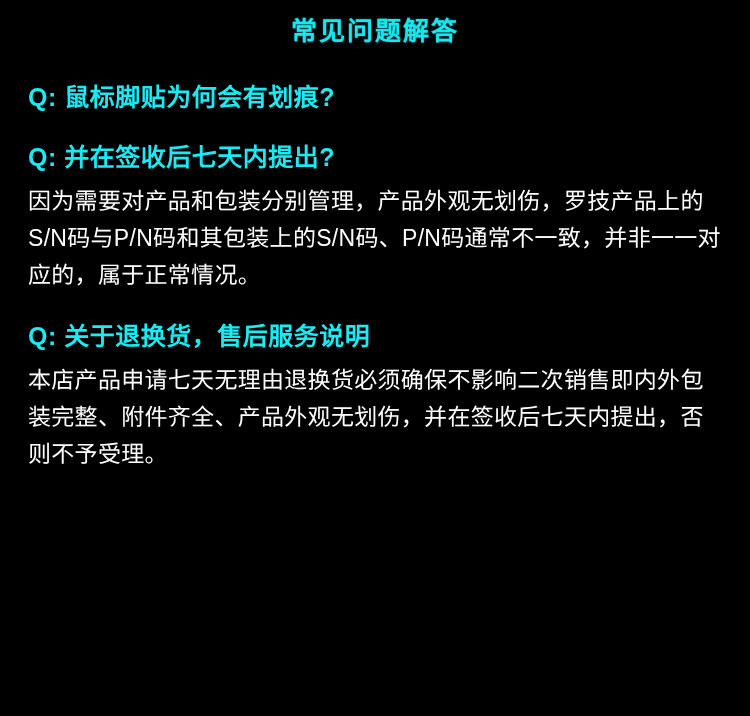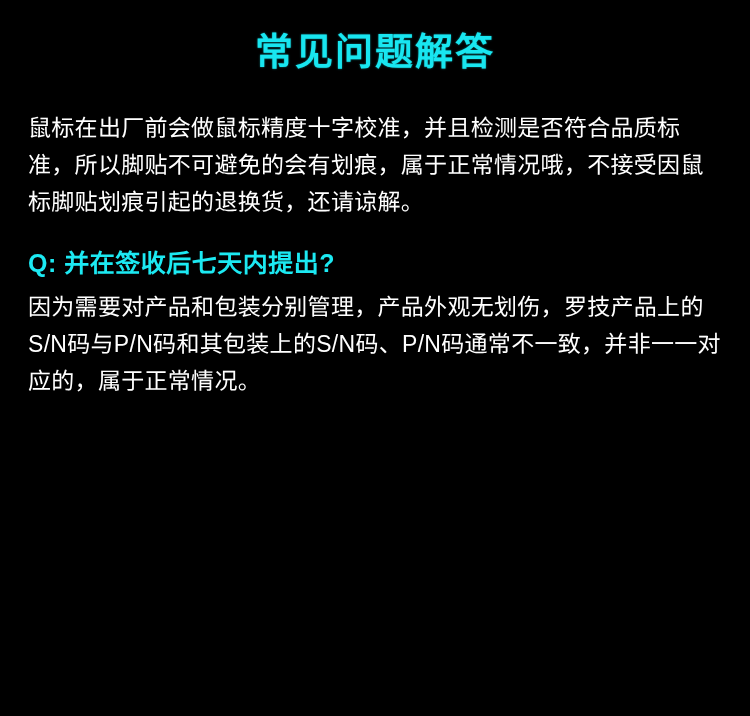--- a/index.html
+++ b/index.html
@@ -18,24 +18,24 @@
     width: 750px;
     height: 716px;
     background: #000000;
     box-sizing: border-box;
     padding: 0 28px;
     position: relative;
   }
   .faq-title {
     text-align: center;
     color: #18e6f0;
-    font-size: 38px;
+    font-size: 26px;
     font-weight: bold;
     letter-spacing: 2px;
-    padding-top: 30px;
+    padding-top: 16px;
     padding-bottom: 10px;
     line-height: 1.2;
     text-shadow: 0 0 2px rgba(24,230,240,0.6);
   }
   .faq-list {
     margin-top: 24px;
   }
   .faq-item {
     margin-bottom: 26px;
   }
@@ -61,23 +61,27 @@
 </head>
 <body>
 
 <div class="page">
 
   <div class="faq-title">常见问题解答</div>
 
   <div class="faq-list">
 
     <div class="faq-item">
-      <div class="faq-a">鼠标在出厂前会做鼠标精度十字校准，并且检测是否符合品质标准，所以脚贴不可避免的会有划痕，属于正常情况哦，不接受因鼠标脚贴划痕引起的退换货，还请谅解。</div>
+      <div class="faq-q">Q: 鼠标脚贴为何会有划痕?</div>
     </div>
 
     <div class="faq-item">
       <div class="faq-q">Q: 并在签收后七天内提出?</div>
       <div class="faq-a">因为需要对产品和包装分别管理，产品外观无划伤，罗技产品上的S/N码与P/N码和其包装上的S/N码、P/N码通常不一致，并非一一对应的，属于正常情况。</div>
     </div>
 
+    <div class="faq-item">
+      <div class="faq-q">Q: 关于退换货，售后服务说明</div>
+      <div class="faq-a">本店产品申请七天无理由退换货必须确保不影响二次销售即内外包装完整、附件齐全、产品外观无划伤，并在签收后七天内提出，否则不予受理。</div>
+    </div>
 
   </div>
 </div>
 
 </body></html>

